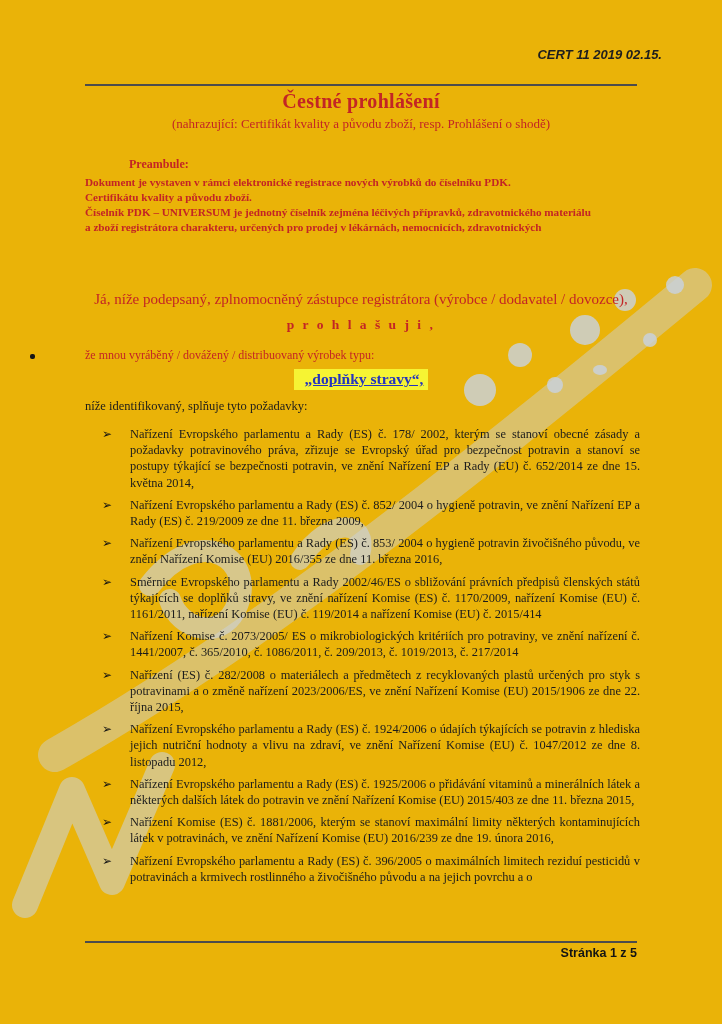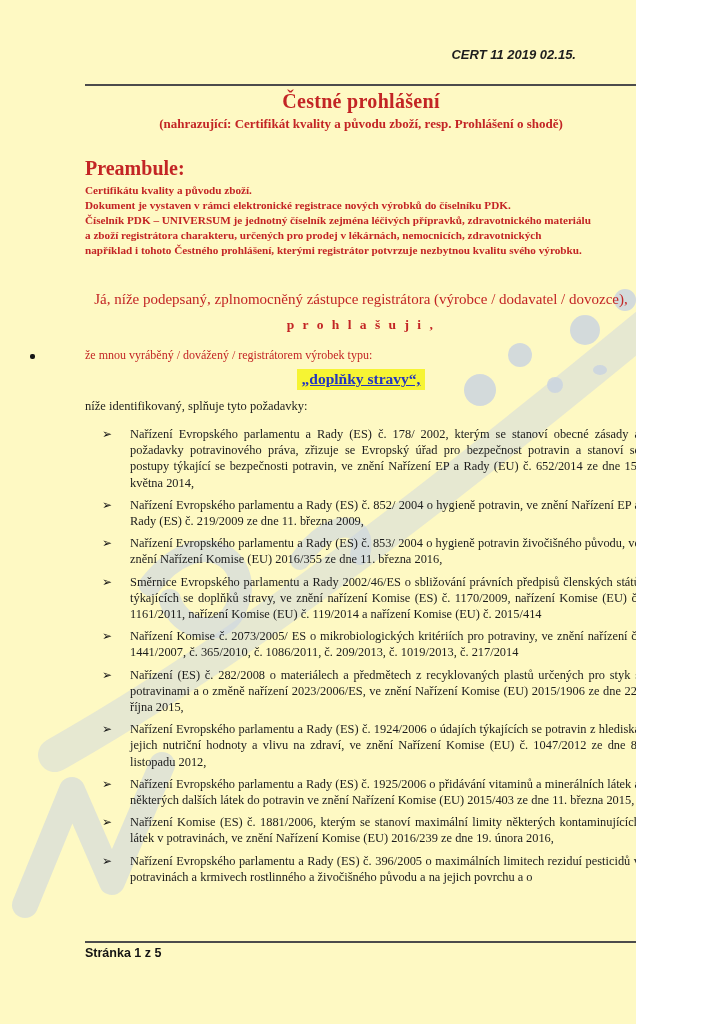--- a/index.html
+++ b/index.html
@@ -6,80 +6,80 @@
     --red:#c32525;
     --blue:#2334c0;
     --highlight:#f6f433;
     --ink:#1c1c1c;
     --rule:#4c4c4c;
     --wm:#c9d3e2;
   }
   html,body{margin:0;padding:0;background:#ffffff;}
   .page{
     position:relative;
-    width:636px;height:1024px;
-    background:#fef9c3;
+    width:722px;height:1024px;
+    background:#eab308;
     overflow:hidden;
     font-family:"Liberation Serif", serif;
     color:var(--ink);
   }
   .content{position:relative;z-index:2;}
   .watermark{position:absolute;left:0;top:0;z-index:1;}
   .doc-ref{
     position:absolute;top:47px;right:60px;
     font-family:"Liberation Sans", sans-serif;
     font-style:italic;font-weight:bold;font-size:13px;color:#1e1e1e;
   }
   .rule{position:absolute;left:85px;width:552px;height:2px;background:var(--rule);}
   .top-rule{top:84px;}
   .footer-rule{top:941px;}
   .title-wrap{position:absolute;left:85px;top:90px;width:552px;text-align:center;}
   .title-wrap h1{
     margin:0;font-size:20px;font-weight:bold;color:var(--red);letter-spacing:.3px;
   }
-  .subtitle{margin-top:3px;font-size:13px;font-weight:bold;color:var(--red);}
+  .subtitle{margin-top:3px;font-size:13px;font-weight:normal;color:var(--red);}
   .preamble{position:absolute;left:85px;top:157px;width:585px;}
-  .preamble-heading{font-size:20px;font-weight:bold;color:var(--red);margin-bottom:3px;}
+  .preamble-heading{font-size:12px;font-weight:bold;color:var(--red);margin-bottom:3px;margin-left:44px;}
   .preamble-line{
     font-size:11.2px;font-weight:bold;color:var(--red);
     line-height:15px;white-space:nowrap;
   }
   .decl-intro{
     position:absolute;left:85px;top:291px;width:552px;text-align:center;
     color:var(--red);font-size:15px;
   }
   .decl-verb{
     position:absolute;left:85px;top:317px;width:552px;text-align:center;
     color:var(--red);font-size:13.5px;font-weight:bold;letter-spacing:2.5px;
   }
   .product-line{
     position:absolute;left:85px;top:348px;
     color:var(--red);font-size:12px;
   }
   .product-type-wrap{position:absolute;left:85px;top:369px;width:552px;text-align:center;}
   .product-type{
     display:inline-block;background:var(--highlight);
     color:var(--blue);font-size:15.5px;font-weight:bold;
-    text-decoration:underline;padding:1px 5px 2px 5px;
+    text-decoration:underline;padding:1px 5px 2px 11px;
   }
   .decl-closing{position:absolute;left:85px;top:399px;font-size:12.5px;color:var(--ink);}
   .requirements{
     position:absolute;left:100px;top:426px;width:540px;
     margin:0;padding:0;list-style:none;
   }
   .requirements li{
     position:relative;padding-left:30px;margin-bottom:6px;
     font-size:12.4px;line-height:16.2px;text-align:justify;color:var(--ink);
   }
   .requirements .marker{
     position:absolute;left:2px;top:0;font-size:12px;color:#111;
   }
   .requirements .b{font-weight:normal;}
   .page-number{
-    position:absolute;left:85px;top:946px;width:552px;text-align:left;
+    position:absolute;left:85px;top:946px;width:552px;text-align:right;
     font-family:"Liberation Sans", sans-serif;font-weight:bold;font-size:12.5px;color:#141414;
   }
   .speck{
     position:absolute;left:30px;top:354px;width:5px;height:5px;
     background:#161616;border-radius:2px;
   }
 </style>
 </head>
 <body>
 
@@ -110,31 +110,30 @@
     <div class="rule top-rule"></div>
 
     <div class="title-wrap">
       <h1>Čestné prohlášení</h1>
       <div class="subtitle">(nahrazující: Certifikát kvality a původu zboží, resp. Prohlášení o shodě)</div>
     </div>
 
     <div class="preamble">
       <div class="preamble-heading">Preambule:</div>
       <div id="preamble-lines">
+          <div class="preamble-line">Dokument je vystaven v rámci elektronické registrace nových výrobků do číselníku PDK.</div>
           <div class="preamble-line">Certifikátu kvality a původu zboží.</div>
-          <div class="preamble-line">Dokument je vystaven v rámci elektronické registrace nových výrobků do číselníku PDK.</div>
           <div class="preamble-line">Číselník PDK – UNIVERSUM je jednotný číselník zejména léčivých přípravků, zdravotnického materiálu</div>
           <div class="preamble-line">a zboží registrátora charakteru, určených pro prodej v lékárnách, nemocnicích, zdravotnických</div>
-          <div class="preamble-line">například i tohoto Čestného prohlášení, kterými registrátor potvrzuje nezbytnou kvalitu svého výrobku.</div>
         </div>
     </div>
 
     <div class="decl-intro">Já, níže podepsaný, zplnomocněný zástupce registrátora (výrobce / dodavatel / dovozce),</div>
     <div class="decl-verb">p r o h l a š u j i ,</div>
-    <div class="product-line">že mnou vyráběný / dovážený  / registrátorem výrobek typu:</div>
+    <div class="product-line">že mnou vyráběný / dovážený  / distribuovaný výrobek typu:</div>
     <div class="product-type-wrap">
       <span class="product-type">„doplňky stravy“,</span>
     </div>
     <div class="decl-closing">níže identifikovaný, splňuje tyto požadavky:</div>
 
     <ul id="req-list" class="requirements">
         <li><span class="marker">➢</span><span class="b">Nařízení Evropského parlamentu a Rady (ES) č. 178/ 2002</span><span>, kterým se stanoví obecné zásady a požadavky potravinového práva, zřizuje se Evropský úřad pro bezpečnost potravin a stanoví se postupy týkající se bezpečnosti potravin, ve znění Nařízení EP a Rady (EU) č. </span><span class="b">652/2014</span><span> ze dne 15. května 2014,</span></li>
         <li><span class="marker">➢</span><span class="b">Nařízení Evropského parlamentu a Rady (ES) č. 852/ 2004</span><span> o hygieně potravin, ve znění Nařízení EP a Rady (ES) č. </span><span class="b">219/2009</span><span> ze dne 11. března 2009,</span></li>
         <li><span class="marker">➢</span><span class="b">Nařízení Evropského parlamentu a Rady (ES) č. 853/ 2004</span><span> o hygieně potravin živočišného původu, ve znění Nařízení Komise (EU) </span><span class="b">2016/355</span><span> ze dne 11. března 2016,</span></li>
         <li><span class="marker">➢</span><span class="b">Směrnice Evropského parlamentu a Rady 2002/46/ES</span><span> o sbližování právních předpisů členských států týkajících se doplňků stravy, ve znění nařízení Komise (ES) č. 1170/2009, nařízení Komise (EU) č. 1161/2011, nařízení Komise (EU) č. 119/2014 a nařízení Komise (EU) č. 2015/414</span></li>

